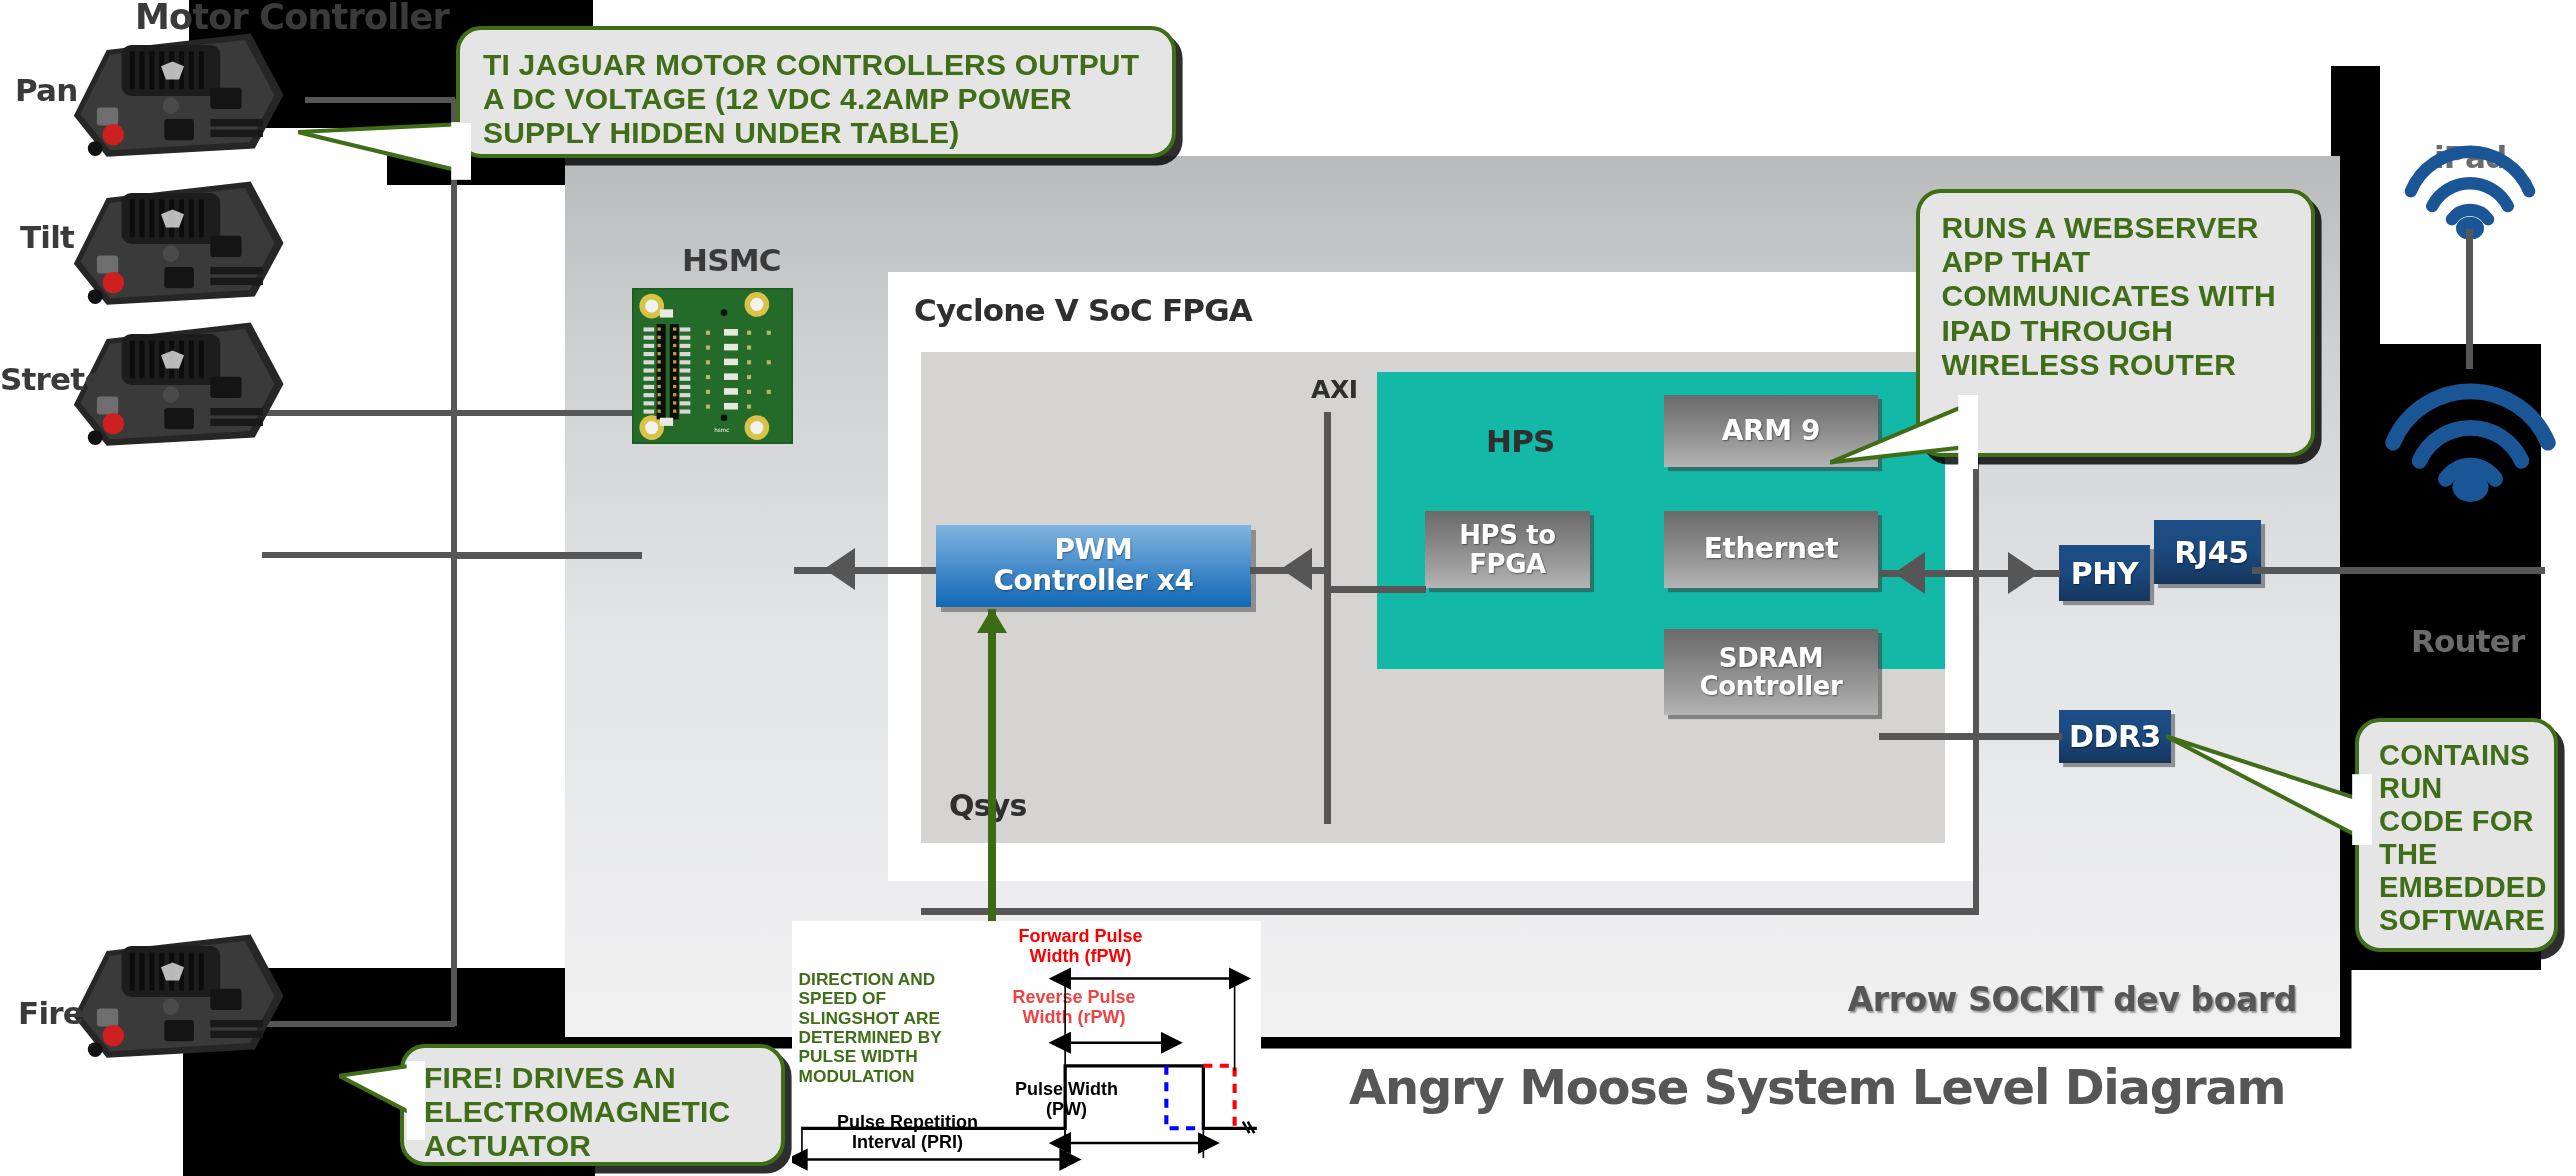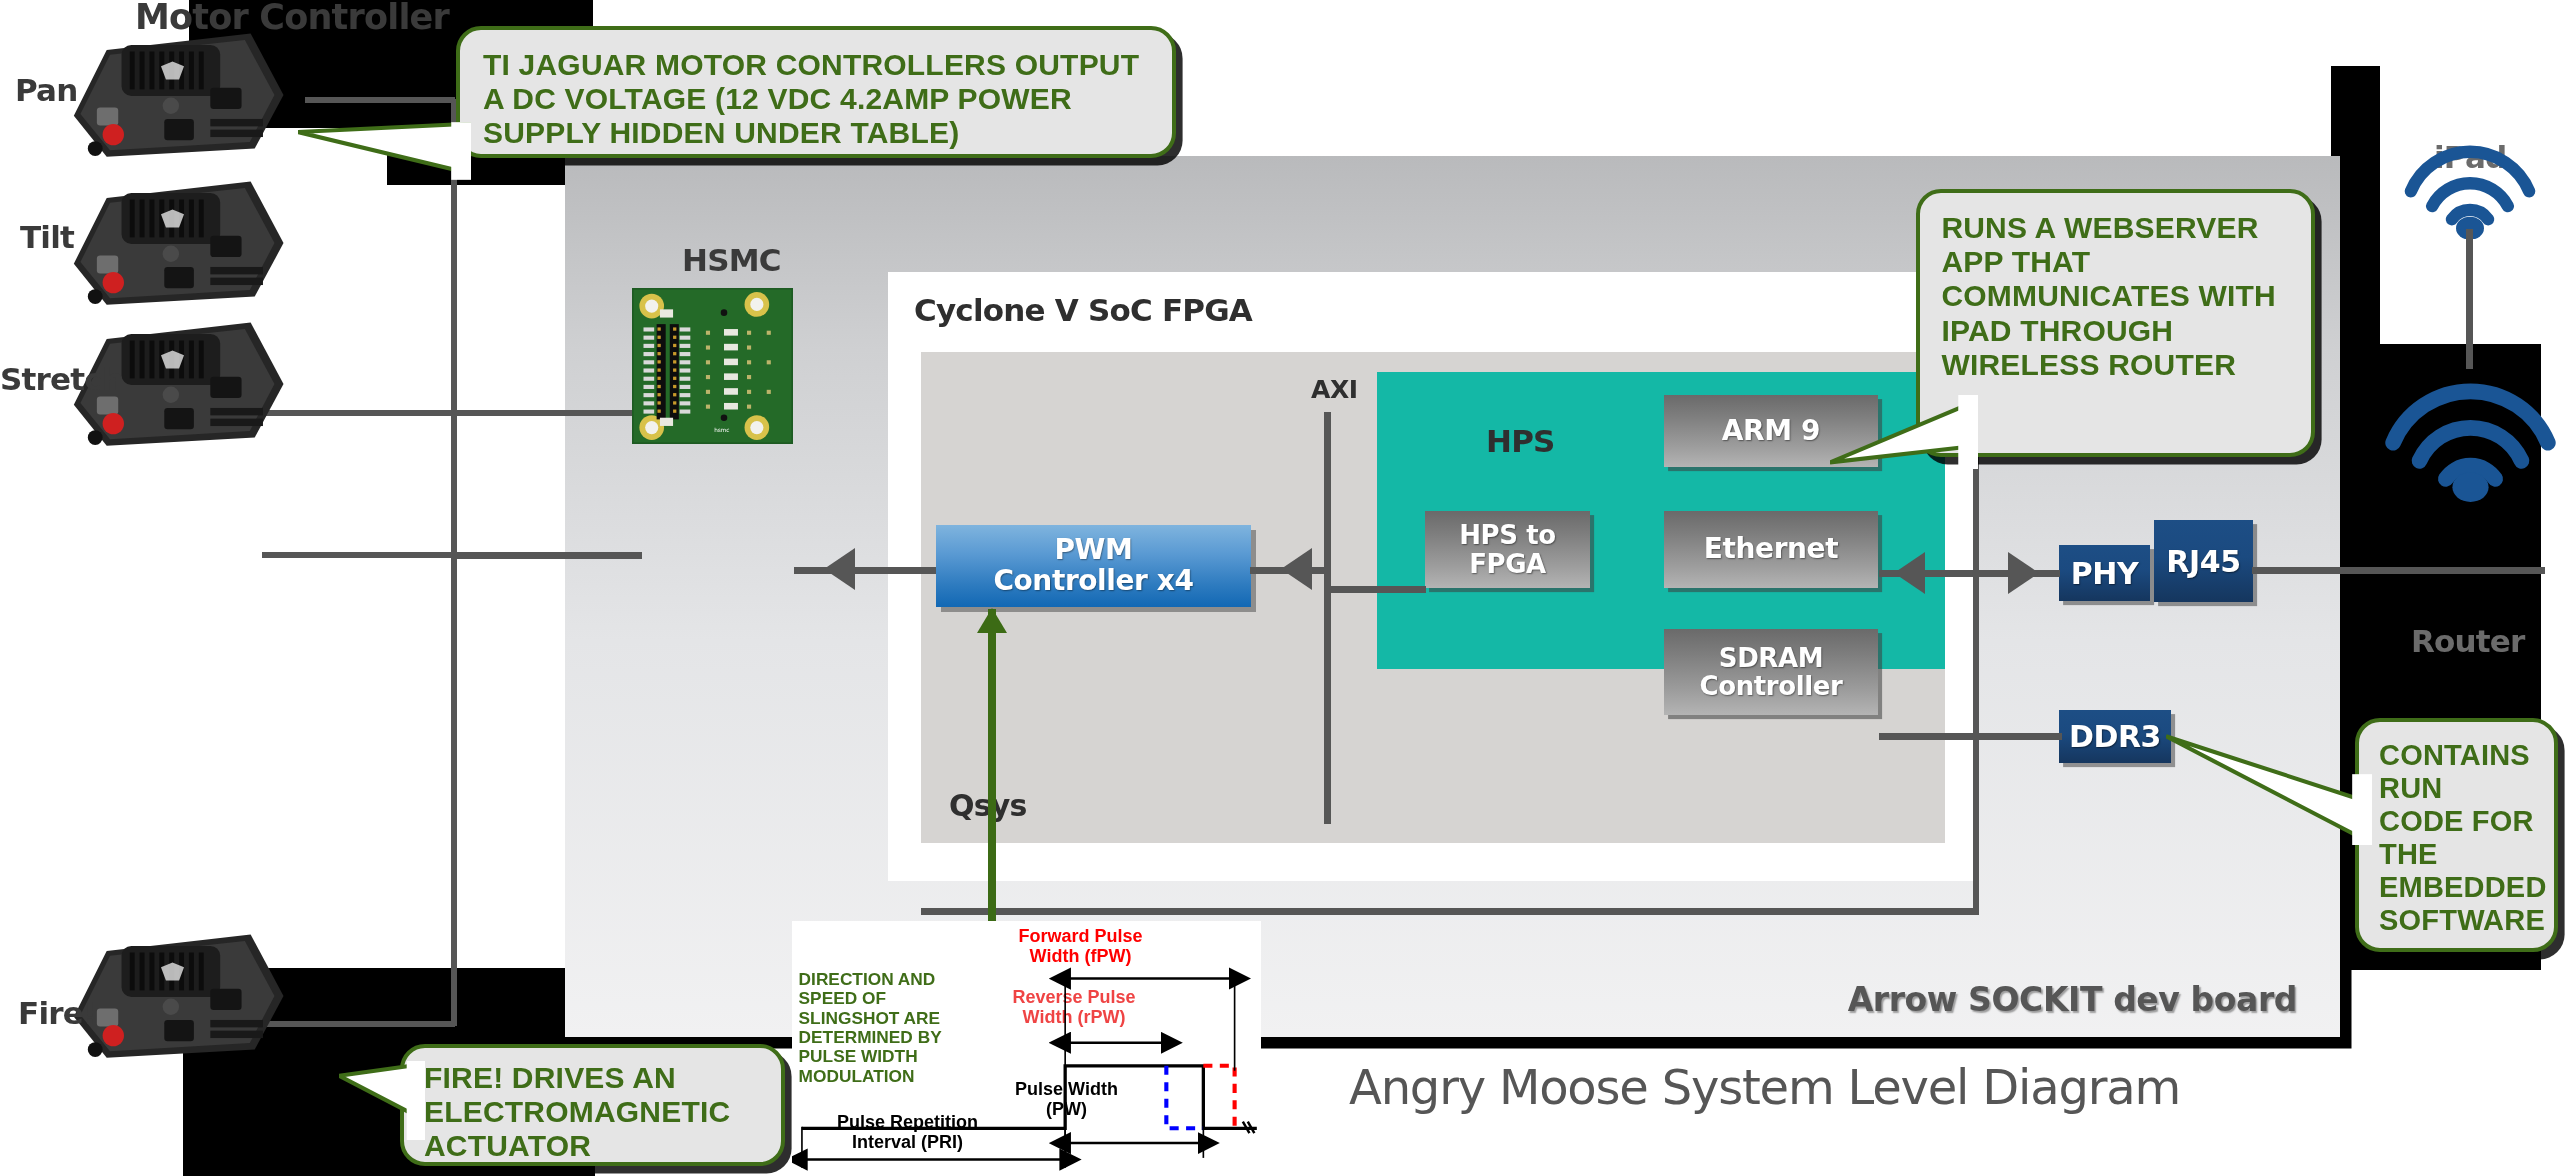--- a/index.html
+++ b/index.html
@@ -87,21 +87,21 @@
   .dblock{
     position:absolute;
     background:linear-gradient(to bottom,#1d4e85 0%,#1b4a80 45%,#15365e 100%);
     box-shadow:4.1px 4.1px 0 0 rgba(55,55,55,.5);
     display:flex;align-items:center;justify-content:center;
     color:#ffffff;font-family:"DejaVu Sans",sans-serif;font-weight:bold;
     font-size:30px;letter-spacing:-0.4px;
     text-shadow:0.8px 0.8px 1.6px rgba(0,0,0,.5);
   }
   #blk-phy{left:2059px;top:545px;width:91px;height:56px;}
-  #blk-rj45{left:2154px;top:520px;width:99px;height:82px;}
+  #blk-rj45{left:2154px;top:520px;width:99px;height:64px;padding-left:8px;}
   #blk-ddr3{left:2059px;top:710px;width:112px;height:53px;align-items:center;}
 
   
   .wire{position:absolute;background:#565656;}
   .wire.h{height:6.6px;}
   .wire.v{width:6.6px;}
 
   
   .arrow-left{
     position:absolute;width:0;height:0;
@@ -150,21 +150,21 @@
     position:absolute;font-family:"DejaVu Sans",sans-serif;font-weight:bold;
     color:#3a3a3a;letter-spacing:-0.8px;white-space:nowrap;
   }
 
   
   .wifi{position:absolute;}
 
   
   #page-title{
     position:absolute;left:1349px;top:1087px;
-    font-family:"DejaVu Sans",sans-serif;font-weight:normal;font-size:48px;
+    font-family:"DejaVu Sans",sans-serif;font-weight:bold;font-size:48px;
     color:#565656;letter-spacing:-1.2px;white-space:nowrap;
     transform:translateY(-50%);
   }
 
   
   #pwm-panel{
     position:absolute;left:792px;top:921px;width:469px;height:255px;
     background:#ffffff;
   }
   .wf-text{

